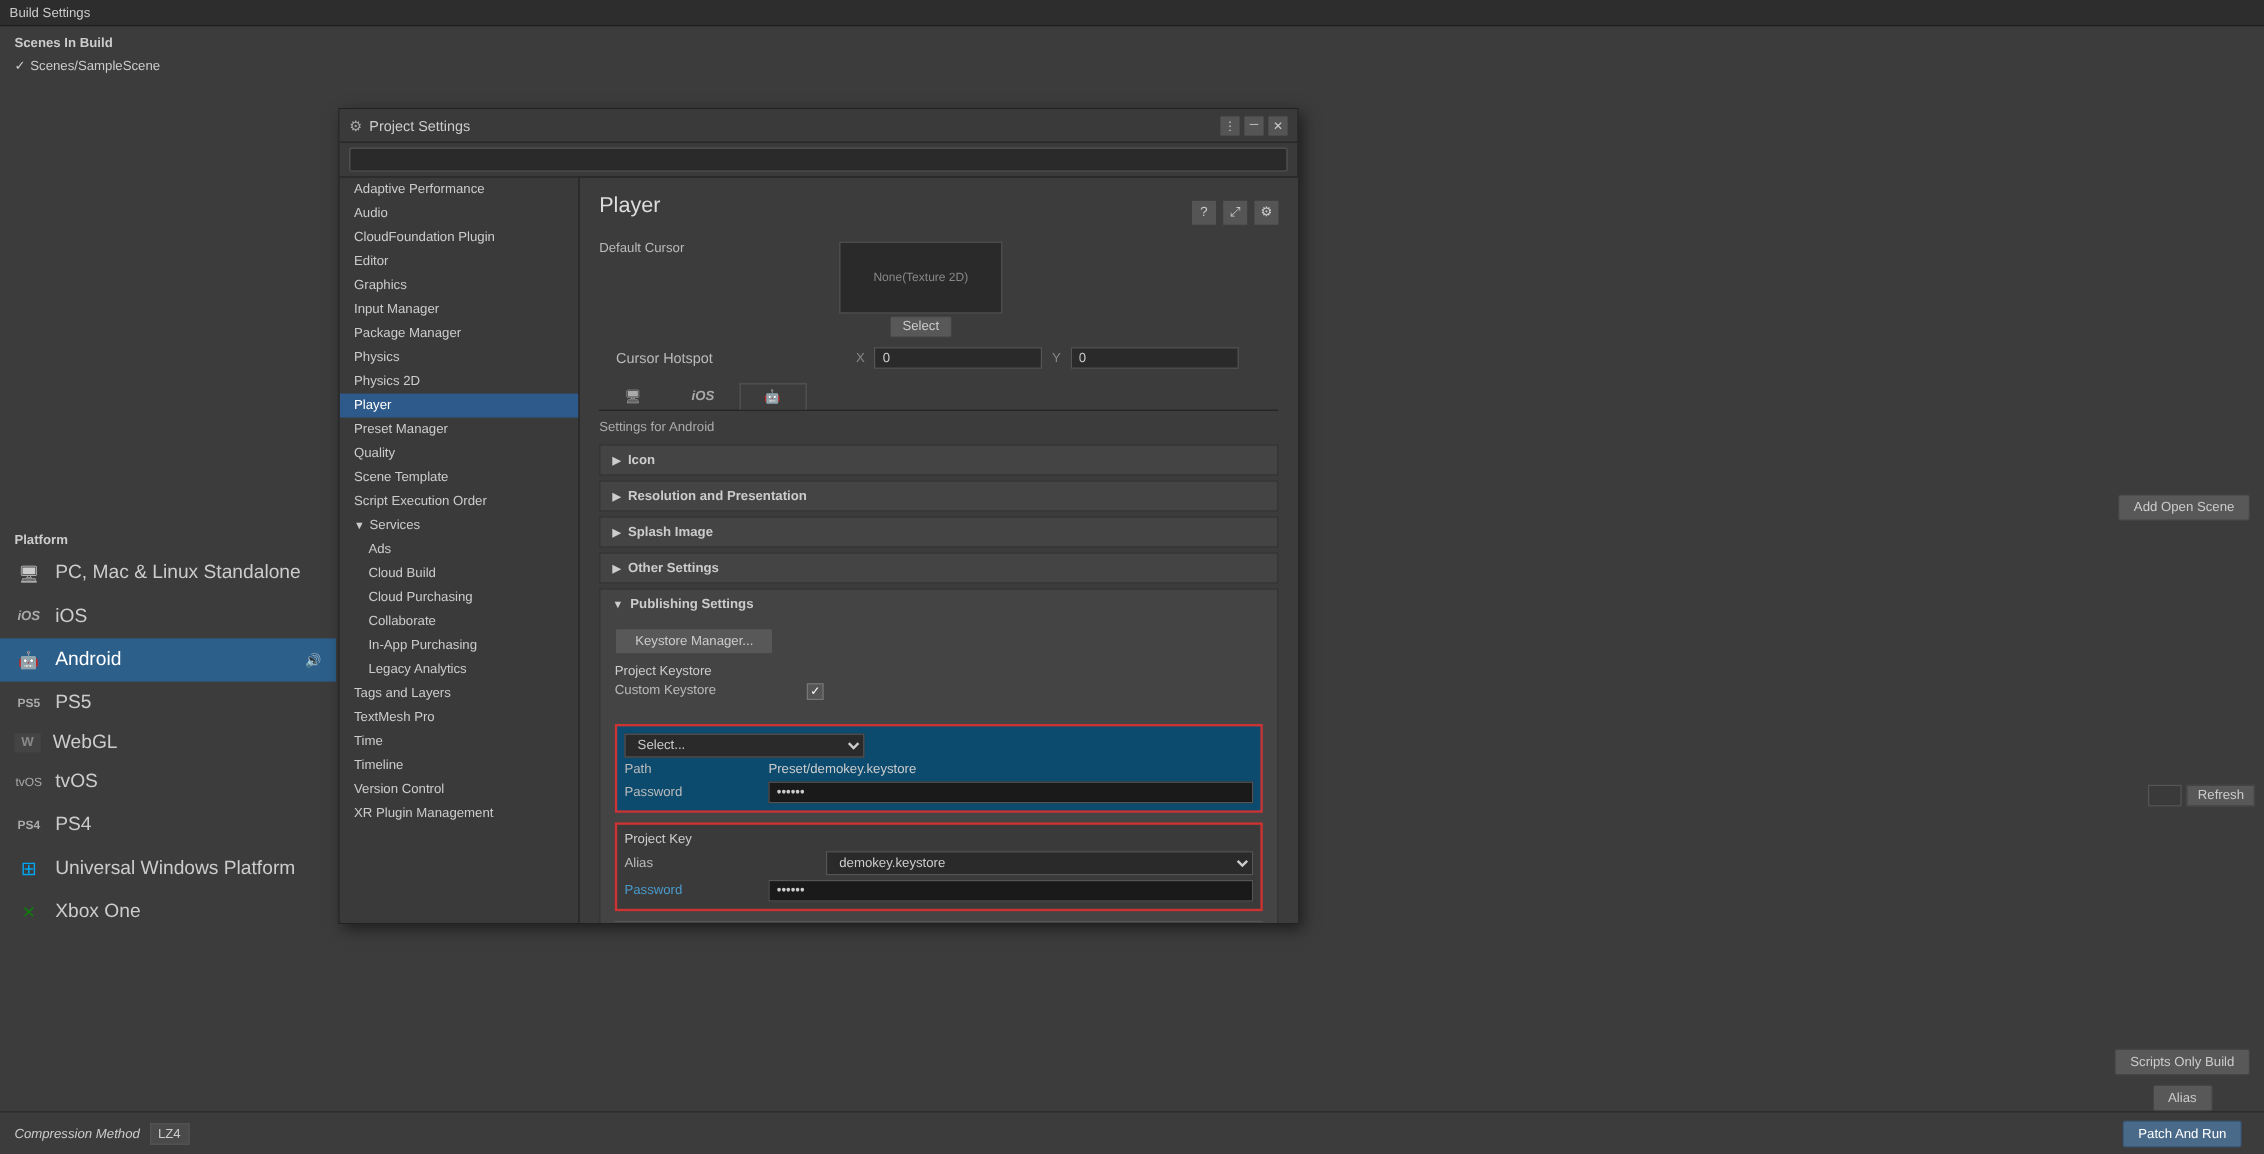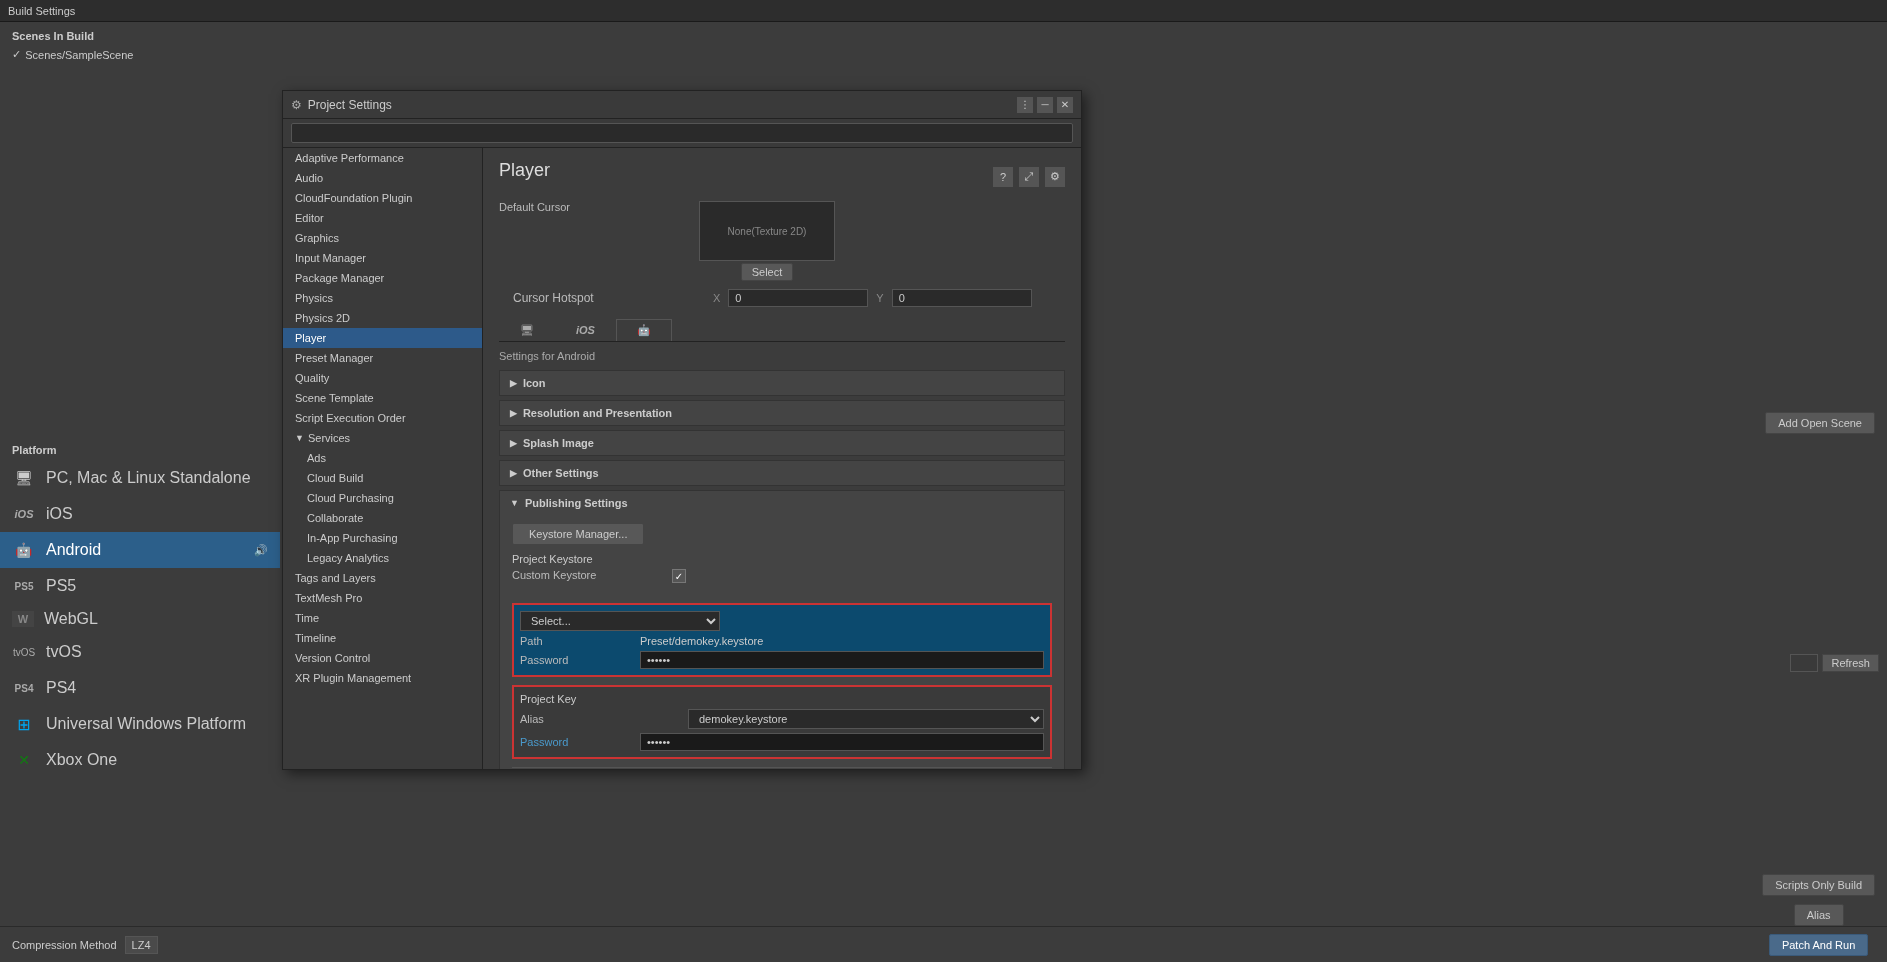--- a/index.html
+++ b/index.html
@@ -121,20 +121,21 @@
     }
     .bottom-bar-left {
       display: flex;
       align-items: center;
       gap: 8px;
       flex: 1;
     }
     .compression-label {
       font-size: 11px;
       color: #ccc;
+      font-style: italic;
     }
     .compression-value {
       font-size: 11px;
       color: #ccc;
       background: #4a4a4a;
       padding: 2px 6px;
       border: 1px solid #555;
     }
     .bottom-buttons {
       display: flex;

